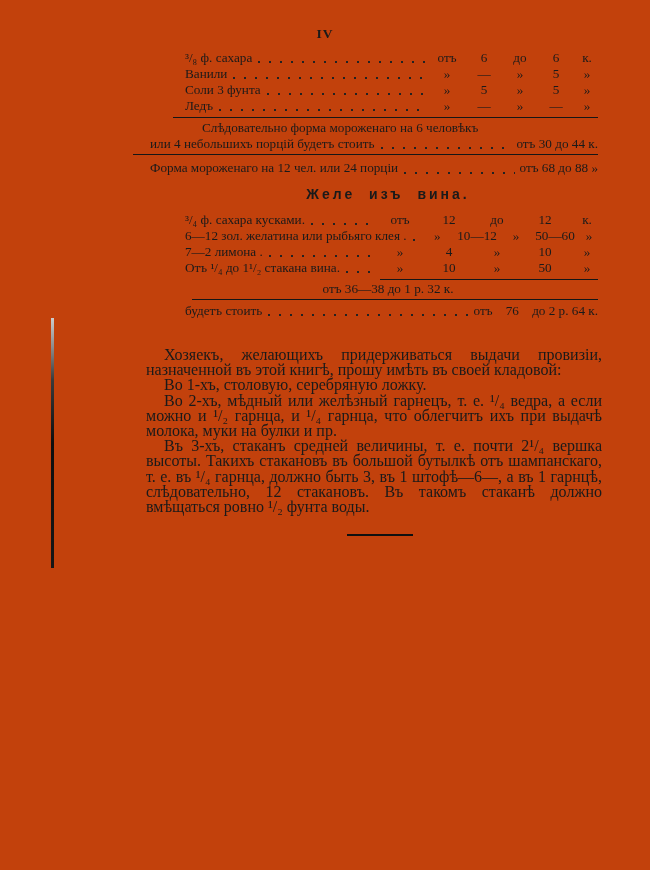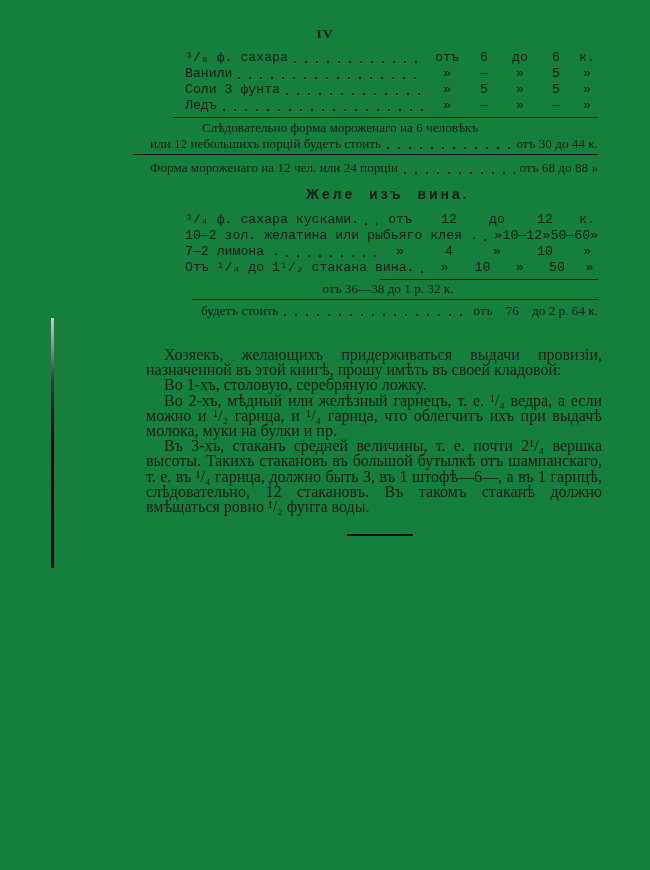--- a/index.html
+++ b/index.html
@@ -1,52 +1,52 @@
 <!DOCTYPE html>
 <html><head>
 <meta charset="utf-8">
 <style>
   html,body{margin:0;padding:0;background:#ffffff;}
   .page{
     position:relative;
     width:650px;height:870px;
-    background:#15803d;
+    background:#c2410c;
     color:#1a1a1a;
     font-family:"Liberation Serif","DejaVu Serif",serif;
     font-size:13.2px;
     overflow:hidden;
   }
   .pagenum{
     position:absolute;top:26px;left:0;right:0;
     text-align:center;
     font-weight:bold;font-size:13.5px;letter-spacing:1px;
   }
   .content{
     position:absolute;top:50px;left:178px;width:420px;
   }
-  .t-row{display:flex;align-items:flex-start;line-height:16px;white-space:nowrap;font-family:Liberation Mono, monospace;}
+  .t-row{display:flex;align-items:flex-start;line-height:16px;white-space:nowrap;}
   .t-label{white-space:nowrap;padding-left:7px;}
   .leader{
     flex:1;align-self:flex-end;height:13px;min-width:6px;
     margin:0 5px 1px 5px;
     background-image:radial-gradient(circle at 2px 10px,#222 1.1px,transparent 1.5px);
     background-size:11px 13px;background-repeat:repeat-x;
   }
   .c{text-align:center;white-space:pre;}
   .w1{width:34px}.w2{width:40px}.w3{width:32px}.w4{width:40px}.w5{width:22px}
   .x1{width:36px}.x2{width:62px}.x3{width:34px}.x4{width:62px}.x5{width:22px}
   .rule{border-top:1.6px solid #161616;height:0;}
   .rule-a{margin:3px 0 2px -5px;}
   .rule-b{margin:2px 0 2px -45px;}
   .rule-part{margin:3px 0 1px auto;width:218px;}
   .rule-c{margin:2px 0 2px 14px;}
   .sumline1{padding-left:24px;line-height:16px;}
   .sumline2{display:flex;align-items:baseline;line-height:16px;margin-left:-28px;}
   .sum2line1{padding-left:28px;line-height:17px;}
-  .sum2line2{display:flex;align-items:center;line-height:17px;padding-left:7px;margin-left:16px;}
+  .sum2line2{display:flex;align-items:center;line-height:17px;padding-left:7px;}
   .totline{display:flex;align-items:flex-start;line-height:18px;margin-left:-28px;padding-top:2px;}
   .price{white-space:pre;}
   .subtotal{text-align:center;line-height:16px;padding-right:0;}
   .heading{
     text-align:center;
     font-family:"Liberation Sans","DejaVu Sans",sans-serif;
     font-weight:bold;font-size:14px;
     letter-spacing:3px;word-spacing:7px;
     margin:9px 0 10px 0;
   }
@@ -108,21 +108,21 @@
         <span class="c w2">—</span>
         <span class="c w3">»</span>
         <span class="c w4">—</span>
         <span class="c w5">»</span>
       </div>
 
       <div class="rule rule-a"></div>
 
       <div class="sumline1">Слѣдовательно форма мороженаго на 6 человѣкъ</div>
       <div class="sumline2">
-        <span>или 12 небольшихъ порцій будетъ стоить</span>
+        <span>или 4 небольшихъ порцій будетъ стоить</span>
         <span class="leader"></span>
         <span class="price">отъ 30 до 44 к.</span>
       </div>
 
       <div class="rule rule-b"></div>
 
       <div class="totline">
         <span>Форма мороженаго на 12 чел. или 24 порціи</span>
         <span class="leader"></span>
         <span class="price">отъ 68 до 88 »</span>
@@ -135,21 +135,21 @@
       <div class="t-row">
         <span class="t-label">³/₄ ф. сахара кусками.</span>
         <span class="leader"></span>
         <span class="c x1">отъ</span>
         <span class="c x2">12</span>
         <span class="c x3">до</span>
         <span class="c x4">12</span>
         <span class="c x5">к.</span>
       </div>
       <div class="t-row">
-        <span class="t-label">10—2 зол. желатина или рыбьяго клея .</span>
+        <span class="t-label">6—12 зол. желатина или рыбьяго клея .</span>
         <span class="leader"></span>
         <span class="c x1">»</span>
         <span class="c x2">10—12</span>
         <span class="c x3">»</span>
         <span class="c x4">50—60</span>
         <span class="c x5">»</span>
       </div>
       <div class="t-row">
         <span class="t-label">7—2 лимона .</span>
         <span class="leader"></span>

